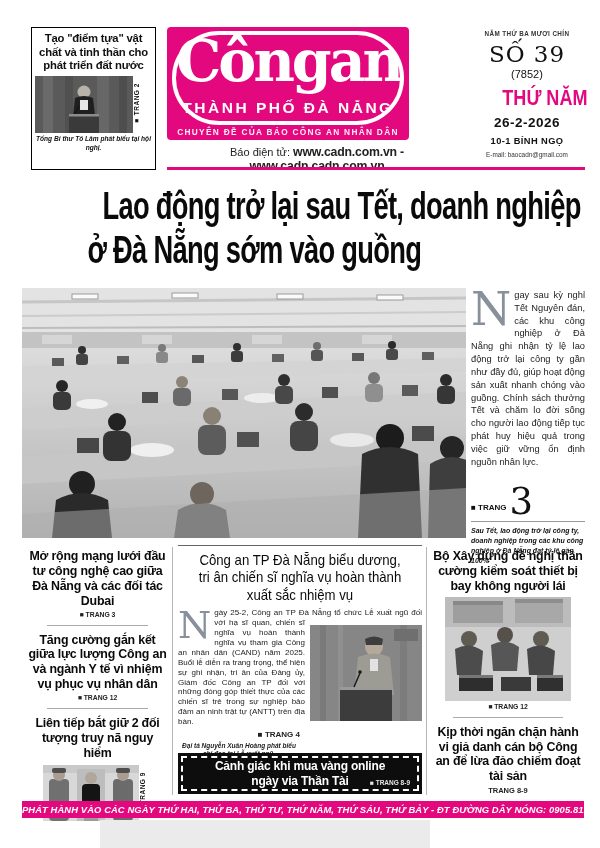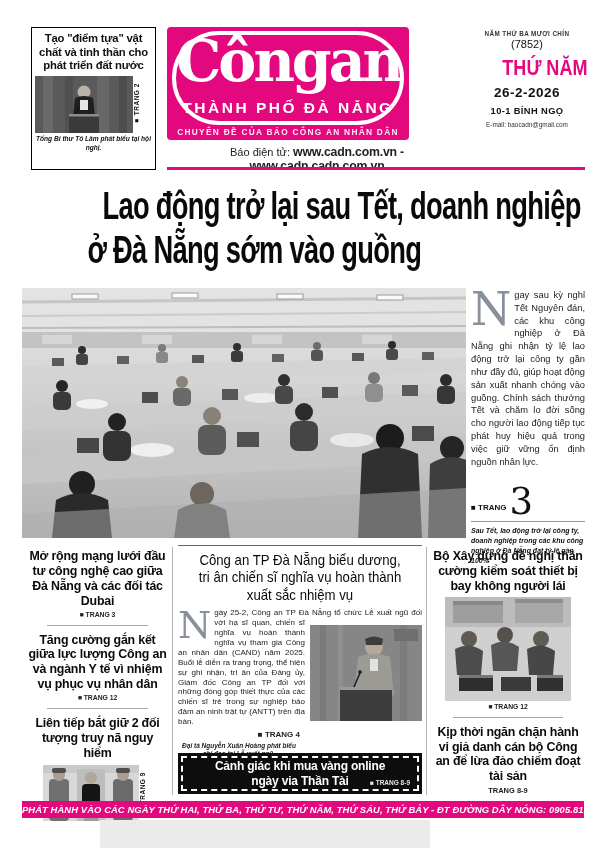--- a/index.html
+++ b/index.html
@@ -129,20 +129,21 @@
     <div class="masthead-tagline">CHUYÊN ĐỀ CỦA BÁO CÔNG AN NHÂN DÂN</div>
   </div>
   <div class="web-line">
     <span>Báo điện tử:</span>
     <b>www.cadn.com.vn - www.cadn.cadn.com.vn</b>
   </div>
   <div class="header-rule" style="background:#e4087f;"></div>
 
   <div class="issue-col">
     <div class="issue-year">NĂM THỨ BA MƯƠI CHÍN</div>
+    <div class="issue-no">SỐ 39</div>
     <div class="issue-sub">(7852)</div>
     <div class="issue-weekday" style="color:#e4087f;padding-left:25px;">
       <span>THỨ NĂM</span>
     </div>
     <div class="issue-date">26-2-2026</div>
     <div class="issue-lunar">10-1 BÍNH NGỌ</div>
     <div class="issue-email">E-mail: baocadn@gmail.com</div>
   </div>
 
   <div class="main-headline">

